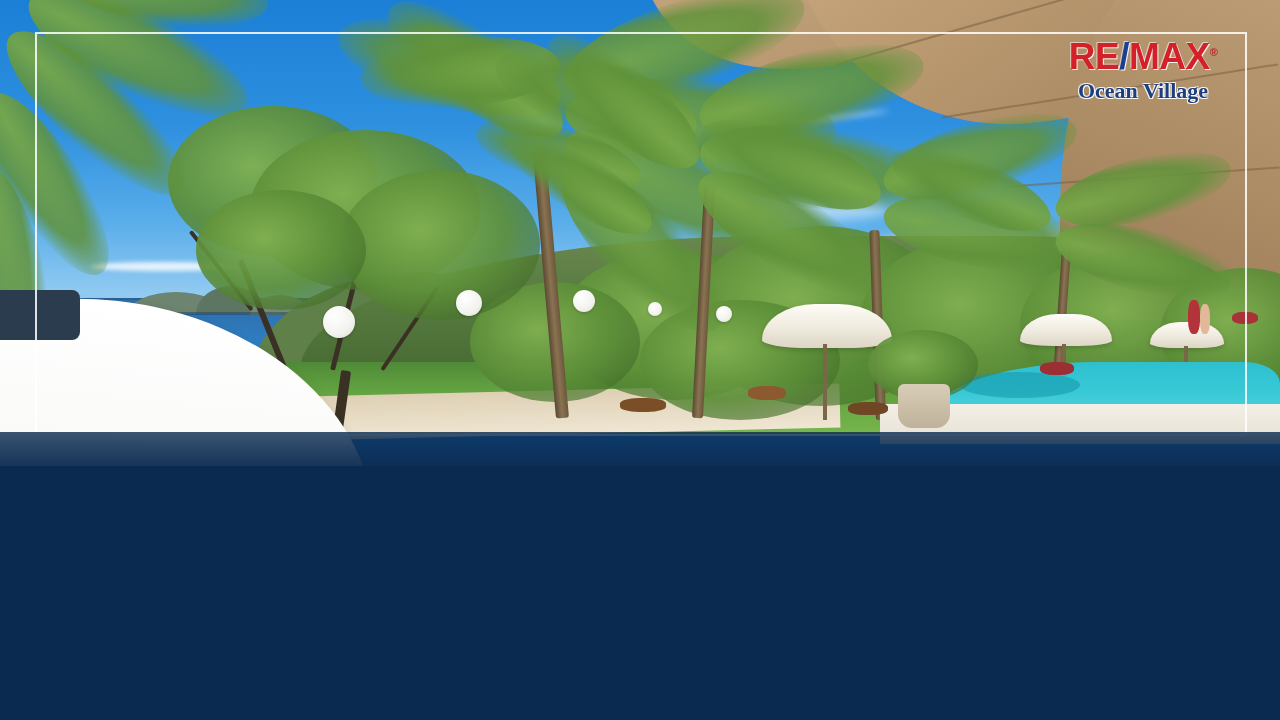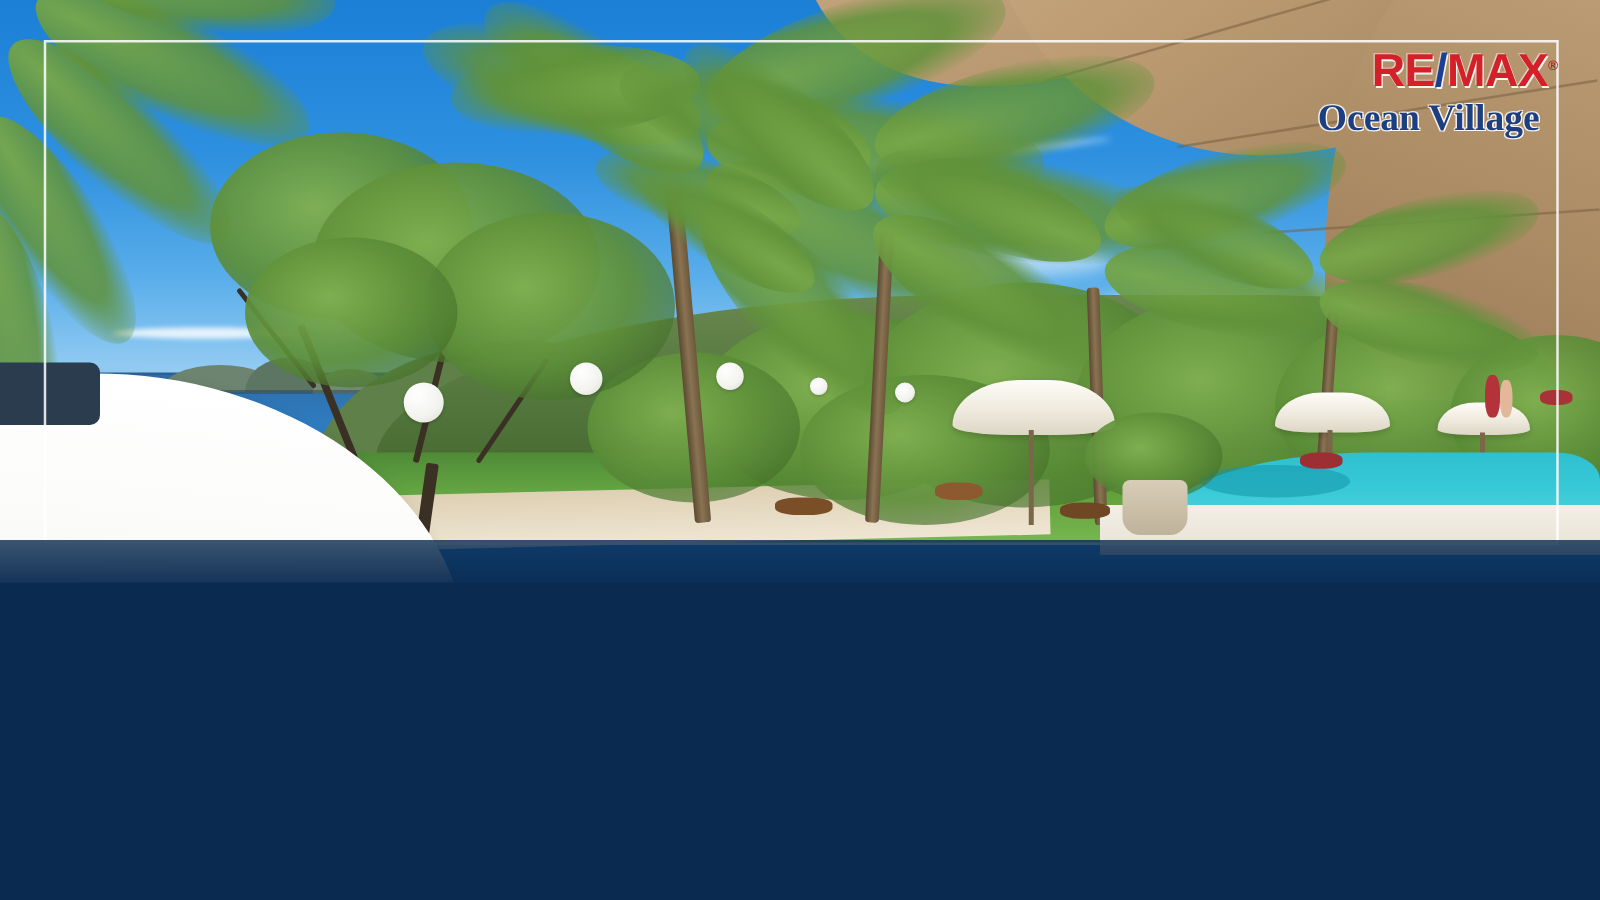--- a/index.html
+++ b/index.html
@@ -219,34 +219,33 @@
     font-family:"Liberation Sans", sans-serif;
     font-weight:bold;
     font-size:37px;
     letter-spacing:-0.5px;
     color:#d42028;
     white-space:nowrap;
     position:relative;
     text-shadow:
        1px  1px 0 rgba(255,255,255,.9),
       -1px -1px 0 rgba(255,255,255,.55);
-    text-align: right;
   }
   #logo .remax .slash { color:#1c3f95; }
   #logo .remax .reg {
     font-size:11px;
     vertical-align:super;
     color:#b8252c;
     text-shadow:none;
   }
   #logo .village {
     margin-top:5px;
     font-family:"Liberation Serif", serif;
     font-weight:bold;
-    font-size:30px;
+    font-size:22px;
     color:#1d3f80;
     white-space:nowrap;
     text-shadow:
        1px  1px 0 rgba(255,255,255,.95),
       -1px  1px 0 rgba(255,255,255,.8),
        1px -1px 0 rgba(255,255,255,.8),
       -1px -1px 0 rgba(255,255,255,.7);
   }
 
   

